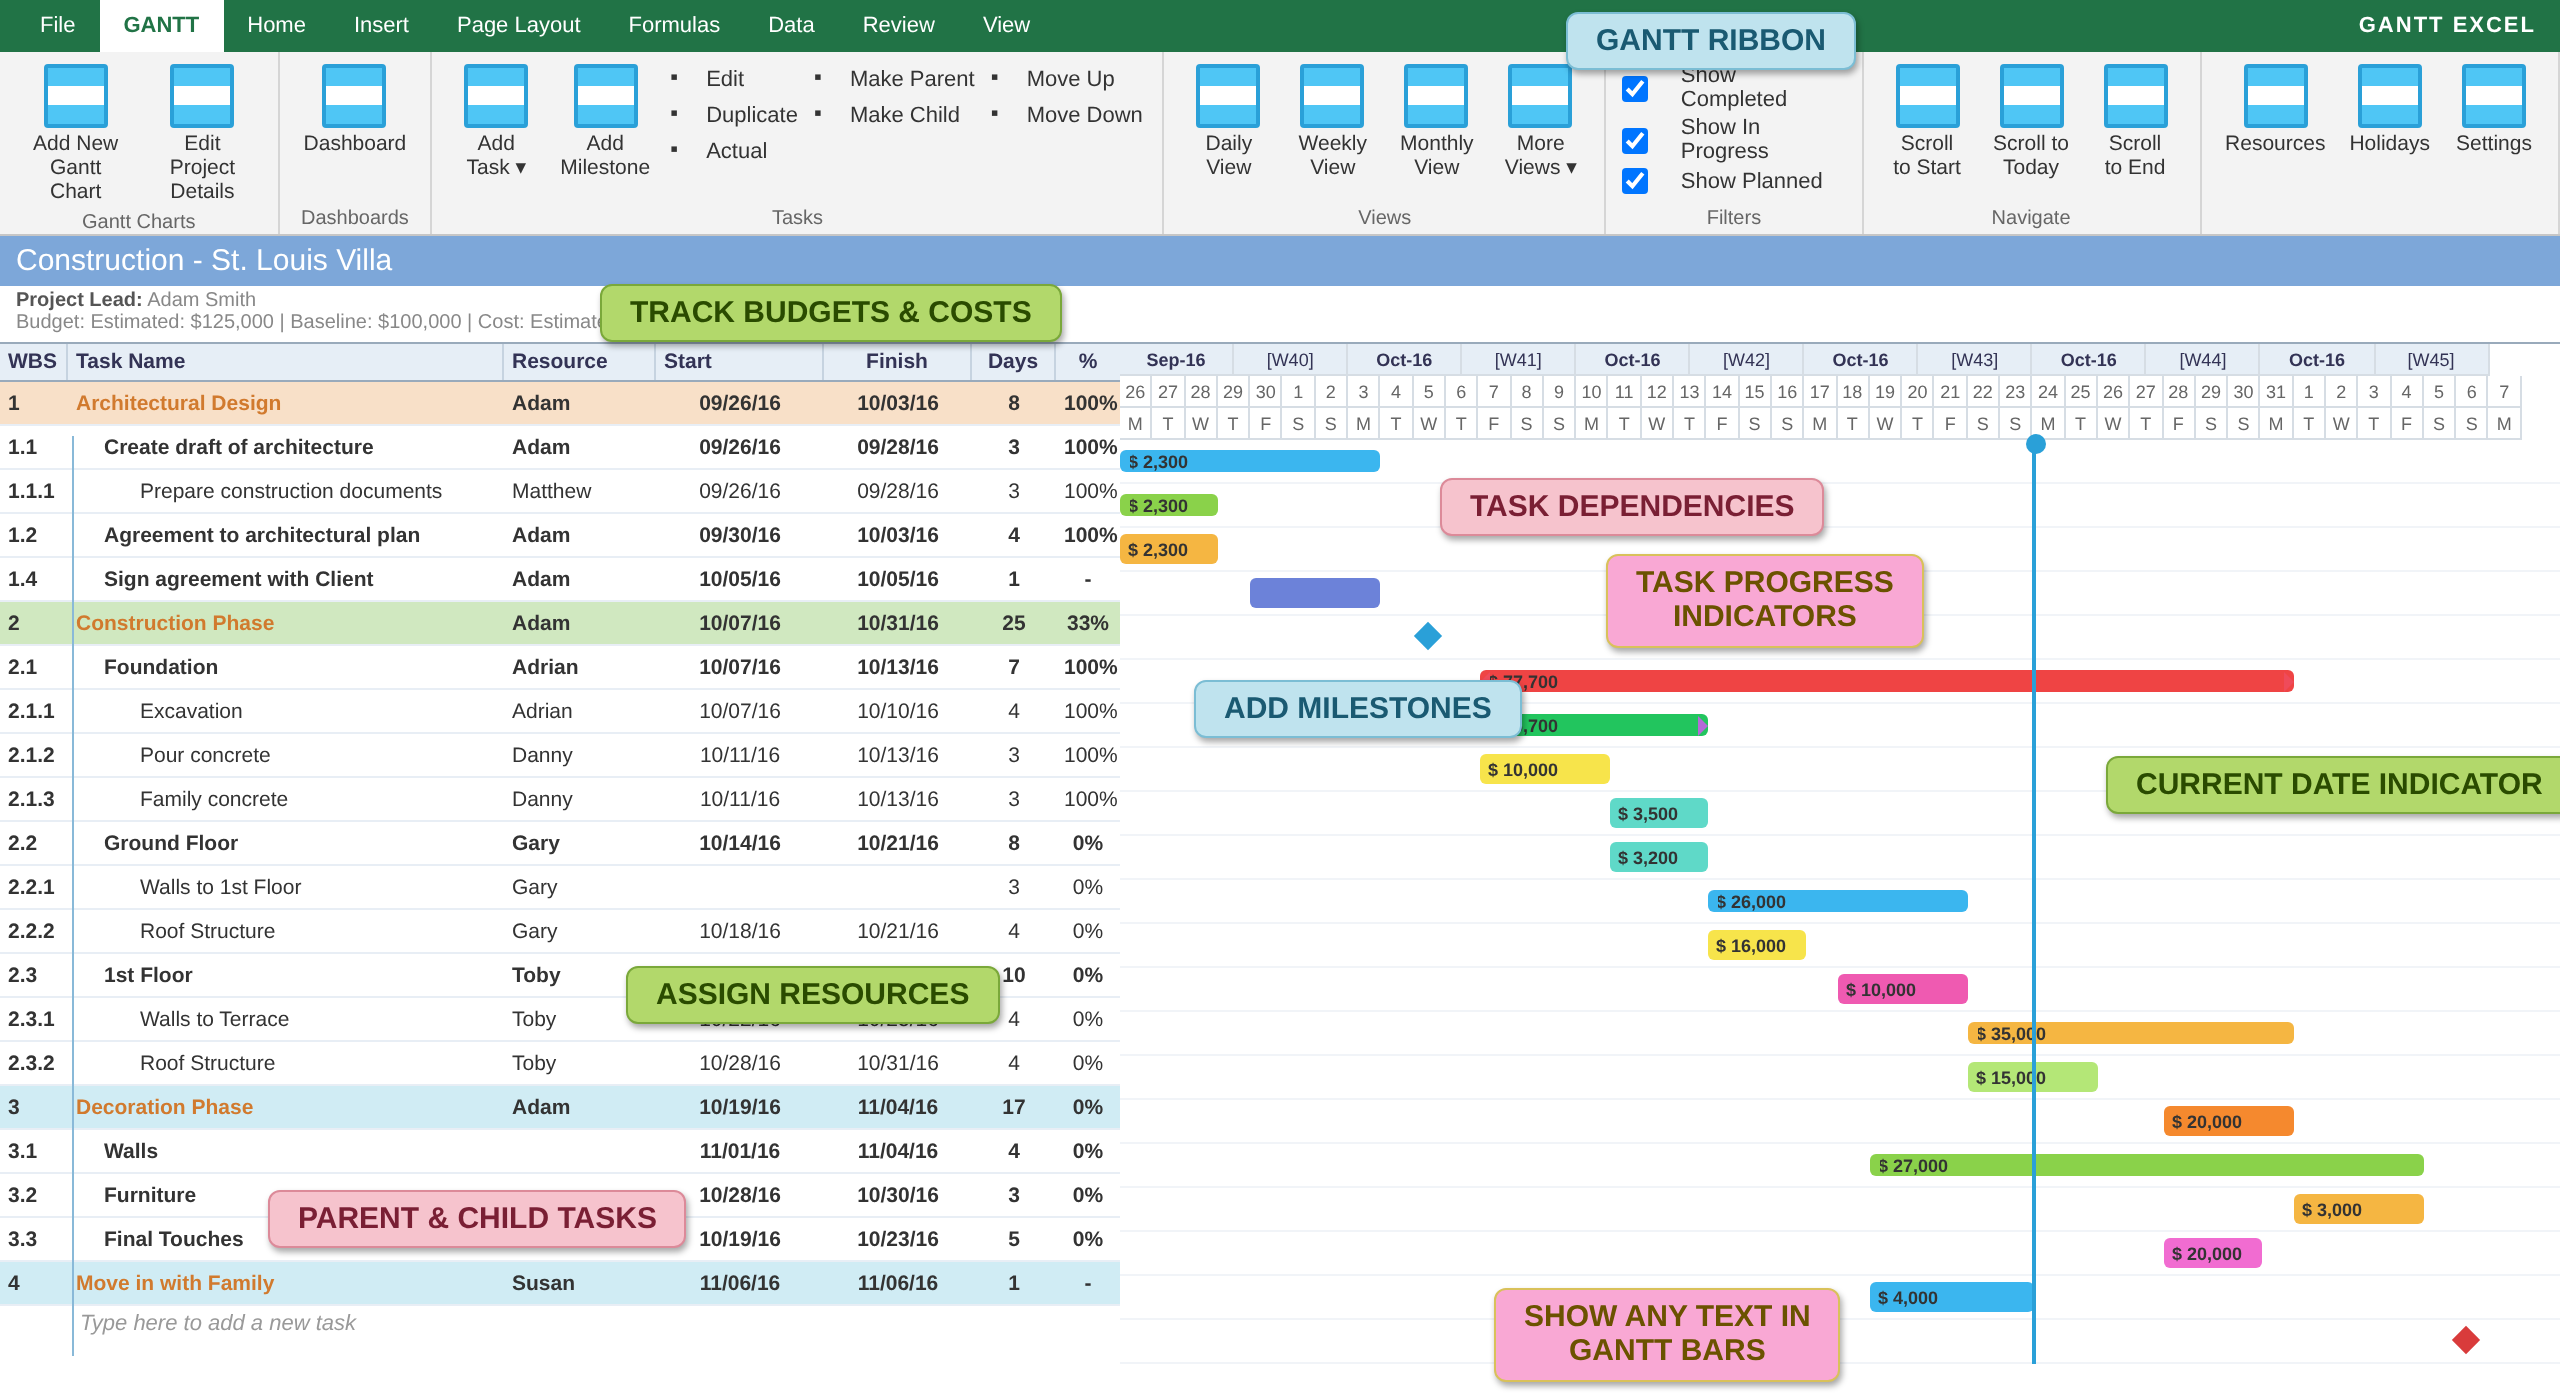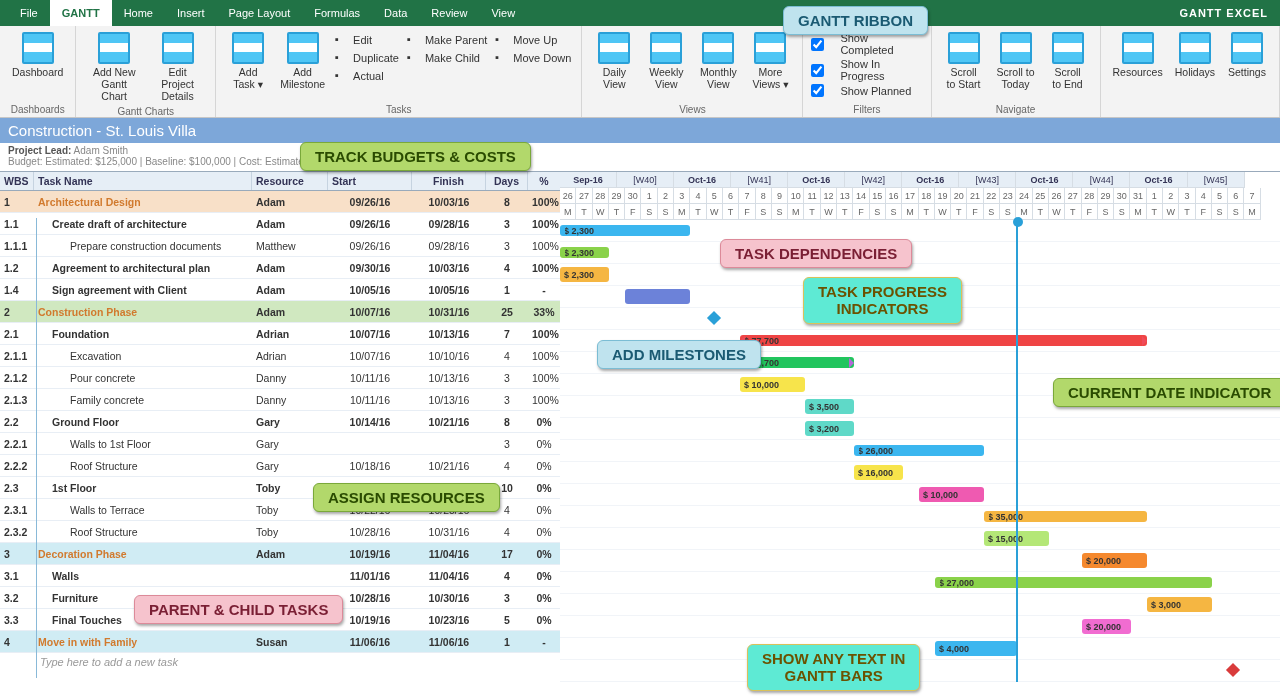--- a/index.html
+++ b/index.html
@@ -24,21 +24,21 @@
 .rbtn-small .mini { width: 14px; height: 14px; }
 .vstack { display: flex; flex-direction: column; gap: 2px; padding-top: 2px; }
 .checkbox-row { font-size: 11px; display: flex; align-items: center; gap: 16px; }
 .checkbox-row input { margin: 0; }
 
 
 .callout { position: absolute; border-radius: 6px; padding: 5px 14px; font-size: 15px; font-weight: bold; text-align: center; box-shadow: 1px 2px 3px rgba(0,0,0,.35); white-space: nowrap; z-index: 50; pointer-events: none; }
 .callout.green { background: #b2d86b; border: 1px solid #7aa83a; color: #2a4b00; }
 .callout.pink  { background: #f6c3cd; border: 1px solid #dc8a99; color: #7a1f34; }
 .callout.blue  { background: #bfe3ee; border: 1px solid #7bbdd4; color: #1a5a72; }
-.callout.yellow{ background: #5eead4; border: 1px solid #d9c15a; color: #6b5200; line-height:1.15; }
+.callout.yellow{ background: #f9a8d4; border: 1px solid #d9c15a; color: #6b5200; line-height:1.15; }
 
 
 .project-title { background: #7da7d9; color: #fff; padding: 4px 8px; font-size: 15px; }
 .project-meta { display: flex; flex-direction: column; padding: 2px 8px 4px; color: #888; font-size: 10px; }
 .project-meta b { color: #555; font-weight: 600; }
 
 
 .workspace { position: relative; display: flex; }
 .leftpane { width: 560px; }
 .rightpane { flex: 1; overflow: hidden; position: relative; }
@@ -118,37 +118,37 @@
       <div class="menubar-item">View</div>
     </div>
   <div class="app-title">GANTT EXCEL</div>
 </div>
 
 <div class="ribbon" id="ribbon">
     <div class="ribbon-group">
       <div class="ribbon-group-buttons">
         <div class="rbtn">
           <div class="rbtn-icon bars"></div>
-          <div class="rbtn-label">Dashboard</div>
-        </div>
-      </div>
-      <div class="ribbon-group-label">Dashboards</div>
+          <div class="rbtn-label">Add New<br>Gantt Chart</div>
+        </div>
+        <div class="rbtn">
+          <div class="rbtn-icon bars"></div>
+          <div class="rbtn-label">Edit Project<br>Details</div>
+        </div>
+      </div>
+      <div class="ribbon-group-label">Gantt Charts</div>
     </div>
     <div class="ribbon-group">
       <div class="ribbon-group-buttons">
         <div class="rbtn">
           <div class="rbtn-icon bars"></div>
-          <div class="rbtn-label">Add New<br>Gantt Chart</div>
-        </div>
-        <div class="rbtn">
-          <div class="rbtn-icon bars"></div>
-          <div class="rbtn-label">Edit Project<br>Details</div>
-        </div>
-      </div>
-      <div class="ribbon-group-label">Gantt Charts</div>
+          <div class="rbtn-label">Dashboard</div>
+        </div>
+      </div>
+      <div class="ribbon-group-label">Dashboards</div>
     </div>
     <div class="ribbon-group">
       <div class="ribbon-group-buttons">
         <div class="rbtn">
           <div class="rbtn-icon bars"></div>
           <div class="rbtn-label">Add<br>Task ▾</div>
         </div>
         <div class="rbtn">
           <div class="rbtn-icon bars"></div>
           <div class="rbtn-label">Add<br>Milestone</div>

